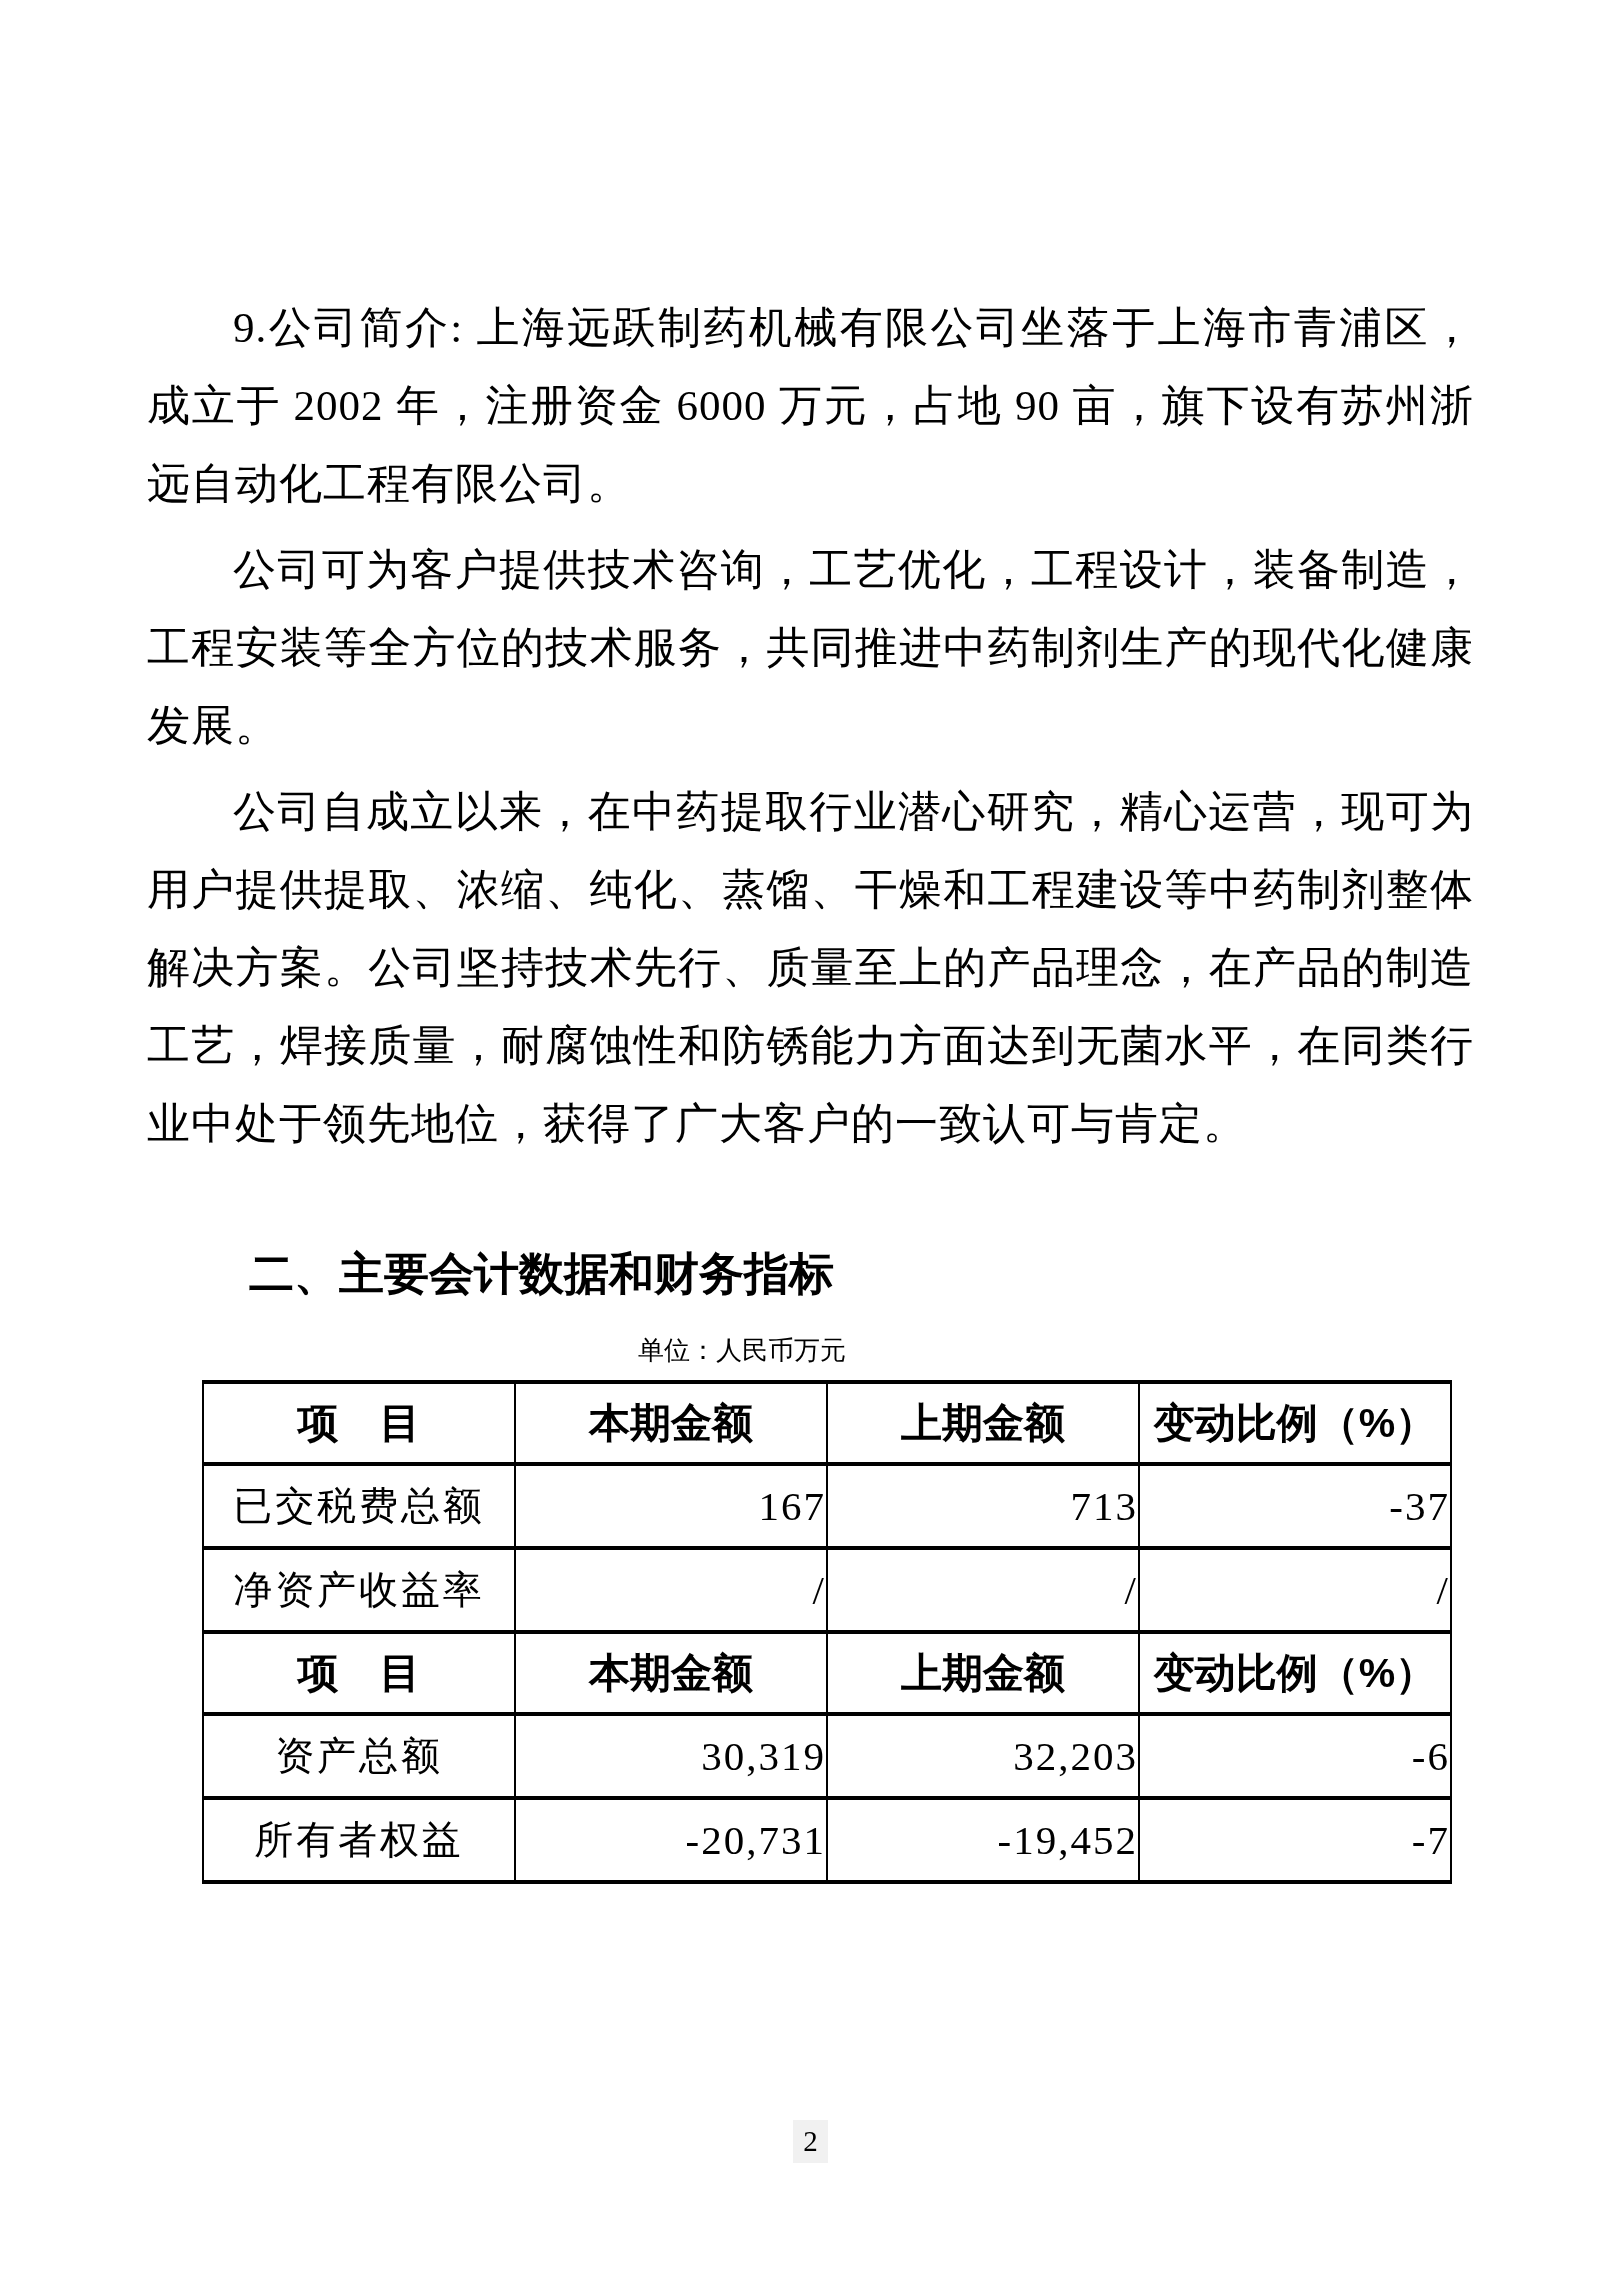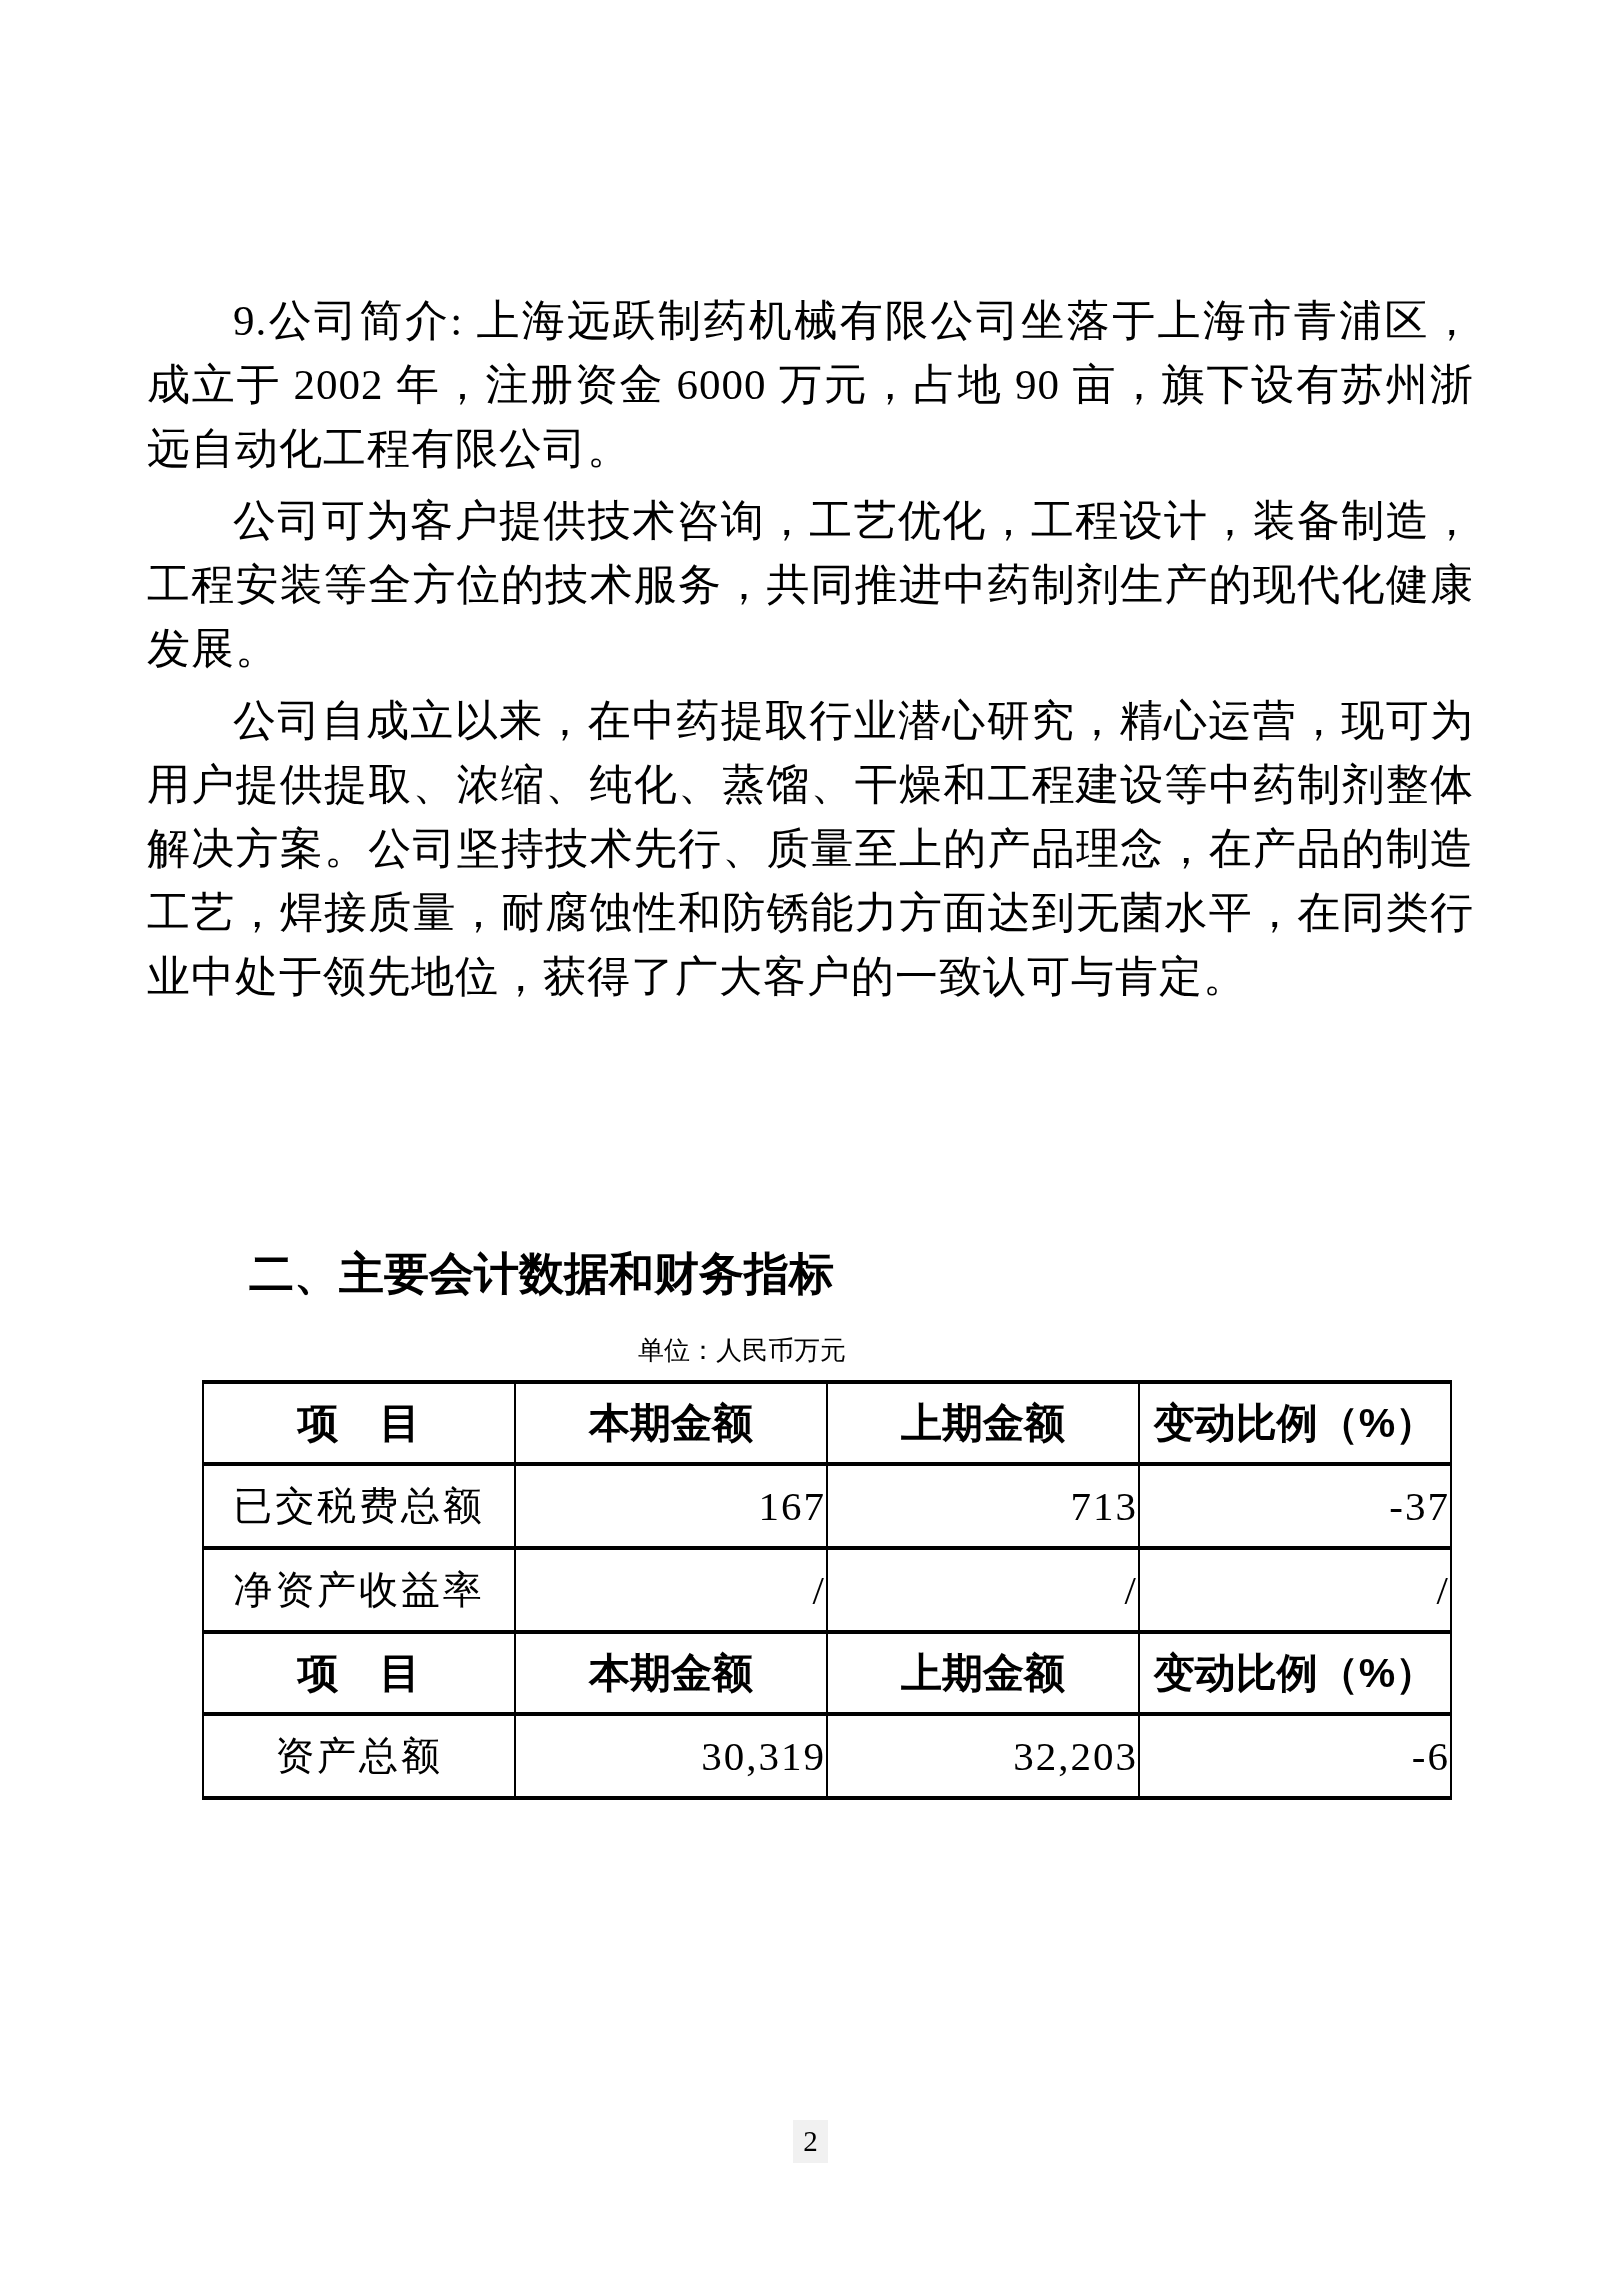--- a/index.html
+++ b/index.html
@@ -19,21 +19,21 @@
   
   .body-text {
     position: absolute;
     left: 147px;
     width: 1327px;
     top: 289px;
   }
   .body-text p {
     margin: 0;
     font-size: 43px;
-    line-height: 64px;
+    line-height: 78px;
     text-align: justify;
     text-indent: 86px;
     word-break: break-all;
     letter-spacing: 1px;
   }
   .body-text p + p {
     margin-top: 7.8px;
   }
   
   .section-heading {
@@ -155,20 +155,26 @@
         <td>本期金额</td>
         <td>上期金额</td>
         <td>变动比例（%）</td>
       </tr>
       <tr class="data-row">
         <td class="lbl">资产总额</td>
         <td class="num">30,319</td>
         <td class="num">32,203</td>
         <td class="num">-6</td>
       </tr>
+      <tr class="data-row">
+        <td class="lbl">所有者权益</td>
+        <td class="num">-20,731</td>
+        <td class="num">-19,452</td>
+        <td class="num">-7</td>
+      </tr>
     </tbody>
   </table>
 
   <div class="page-number">
     <span>2</span>
   </div>
 
 </div>
 
 

